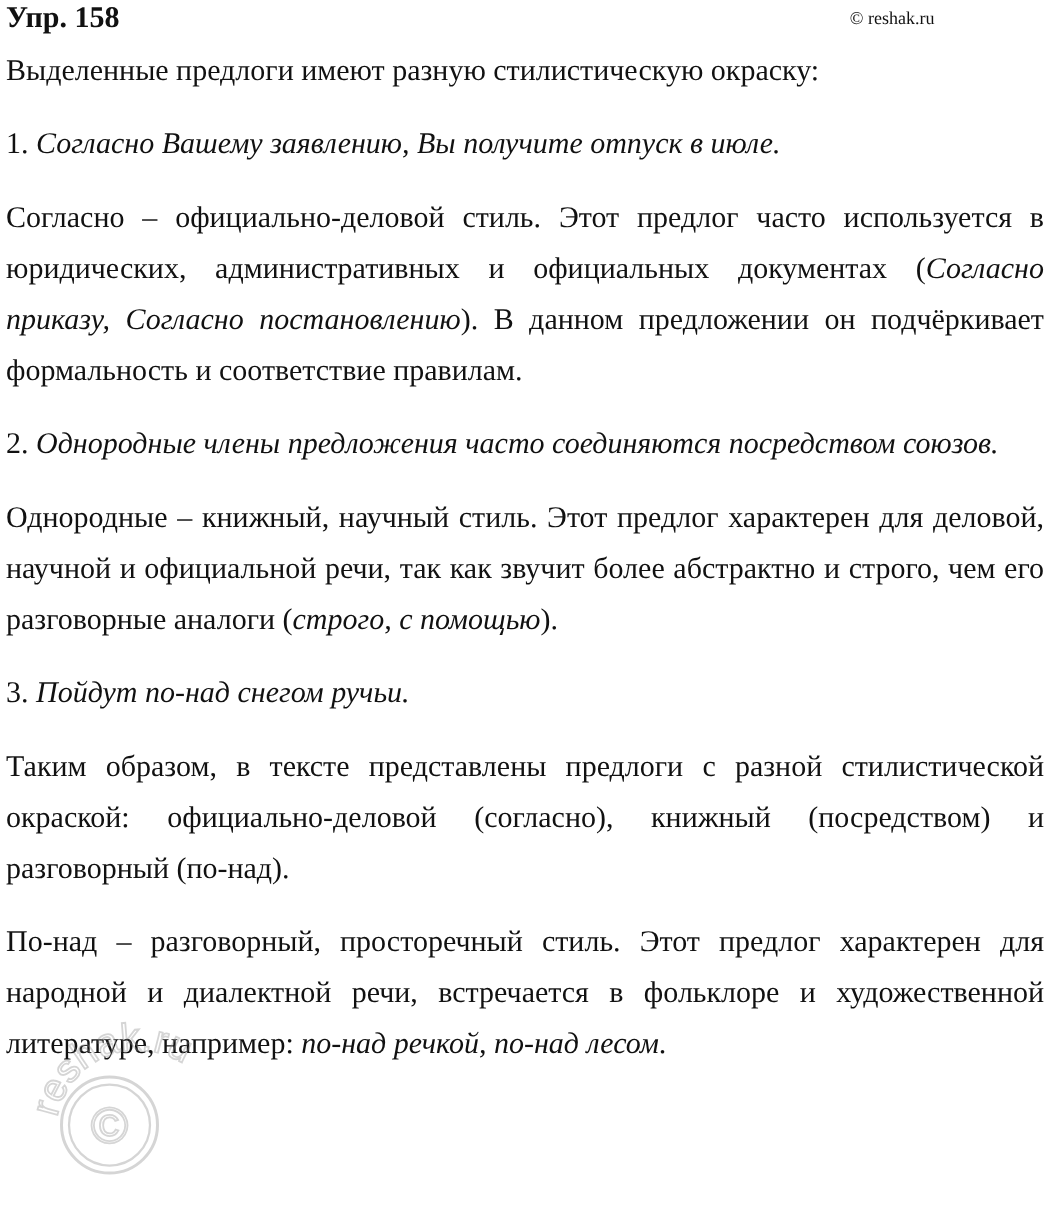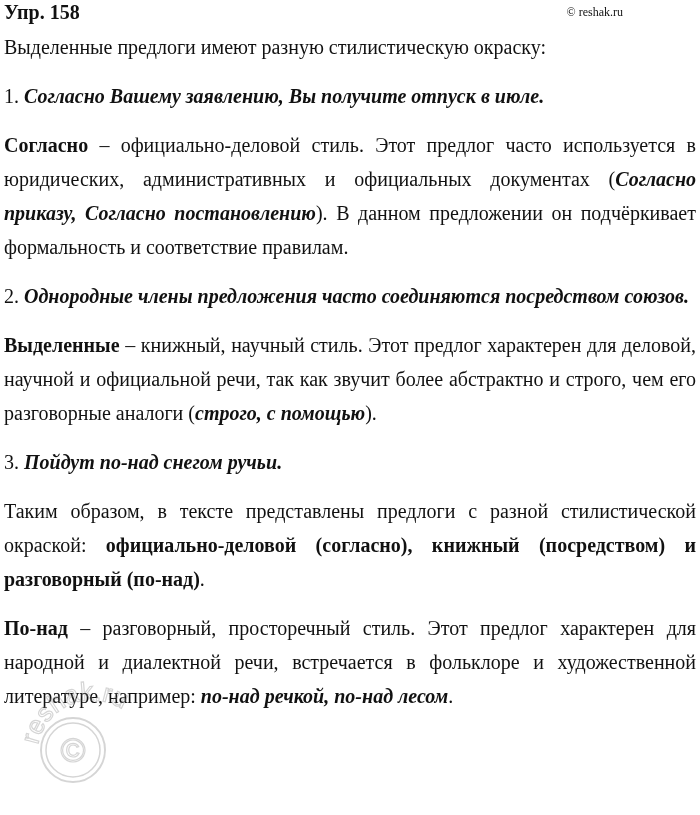--- a/index.html
+++ b/index.html
@@ -43,22 +43,22 @@
       top: 30px;
       width: 692px;
       font-size: 20px;
       line-height: 34px;
     }
     .para {
       margin: 0 0 15px 0;
       text-align: justify;
       text-align-last: left;
     }
-    .it { font-style: italic; font-weight: bold; }
-    .b { font-weight: bold; }
+    .it { font-style: italic; }
+    .b { font-weight: normal; }
     .watermark {
       position: absolute;
       left: 18px;
       top: 650px;
       width: 140px;
       height: 150px;
       pointer-events: none;
       opacity: 0.35;
     }
   </style>
@@ -70,21 +70,21 @@
   <div class="copyright">© reshak.ru</div>
 </div>
 
 <div class="content">
   <p class="para">Выделенные предлоги имеют разную стилистическую окраску:</p>
 
   <p class="para"><span>1.</span> <span class="it">Согласно Вашему заявлению, Вы получите отпуск в июле.</span></p>
   <p class="para"><span class="b">Согласно</span><span> – официально-деловой стиль. Этот предлог часто используется в юридических, административных и официальных документах (</span><span class="it">Согласно приказу, Согласно постановлению</span><span>). В данном предложении он подчёркивает формальность и соответствие правилам.</span></p>
 
   <p class="para"><span>2.</span> <span class="it">Однородные члены предложения часто соединяются посредством союзов.</span></p>
-  <p class="para"><span class="b">Выделенные</span><span> – книжный, научный стиль. Этот предлог характерен для деловой, научной и официальной речи, так как звучит более абстрактно и строго, чем его разговорные аналоги (</span><span class="it">строго, с помощью</span><span>).</span></p>
+  <p class="para"><span class="b">Однородные</span><span> – книжный, научный стиль. Этот предлог характерен для деловой, научной и официальной речи, так как звучит более абстрактно и строго, чем его разговорные аналоги (</span><span class="it">строго, с помощью</span><span>).</span></p>
 
   <p class="para"><span>3.</span> <span class="it">Пойдут по-над снегом ручьи.</span></p>
   <p class="para"><span>Таким образом, в тексте представлены предлоги с разной стилистической окраской: </span><span class="b">официально-деловой (согласно), книжный (посредством) и разговорный (по-над)</span><span>.</span></p>
 
   <p class="para"><span class="b">По-над</span><span> – разговорный, просторечный стиль. Этот предлог характерен для народной и диалектной речи, встречается в фольклоре и художественной литературе, например: </span><span class="it">по-над речкой, по-над лесом</span><span>.</span></p>
 </div>
 
 <div class="watermark">
   <svg width="140" height="150" viewBox="0 0 140 150">
     <defs>

